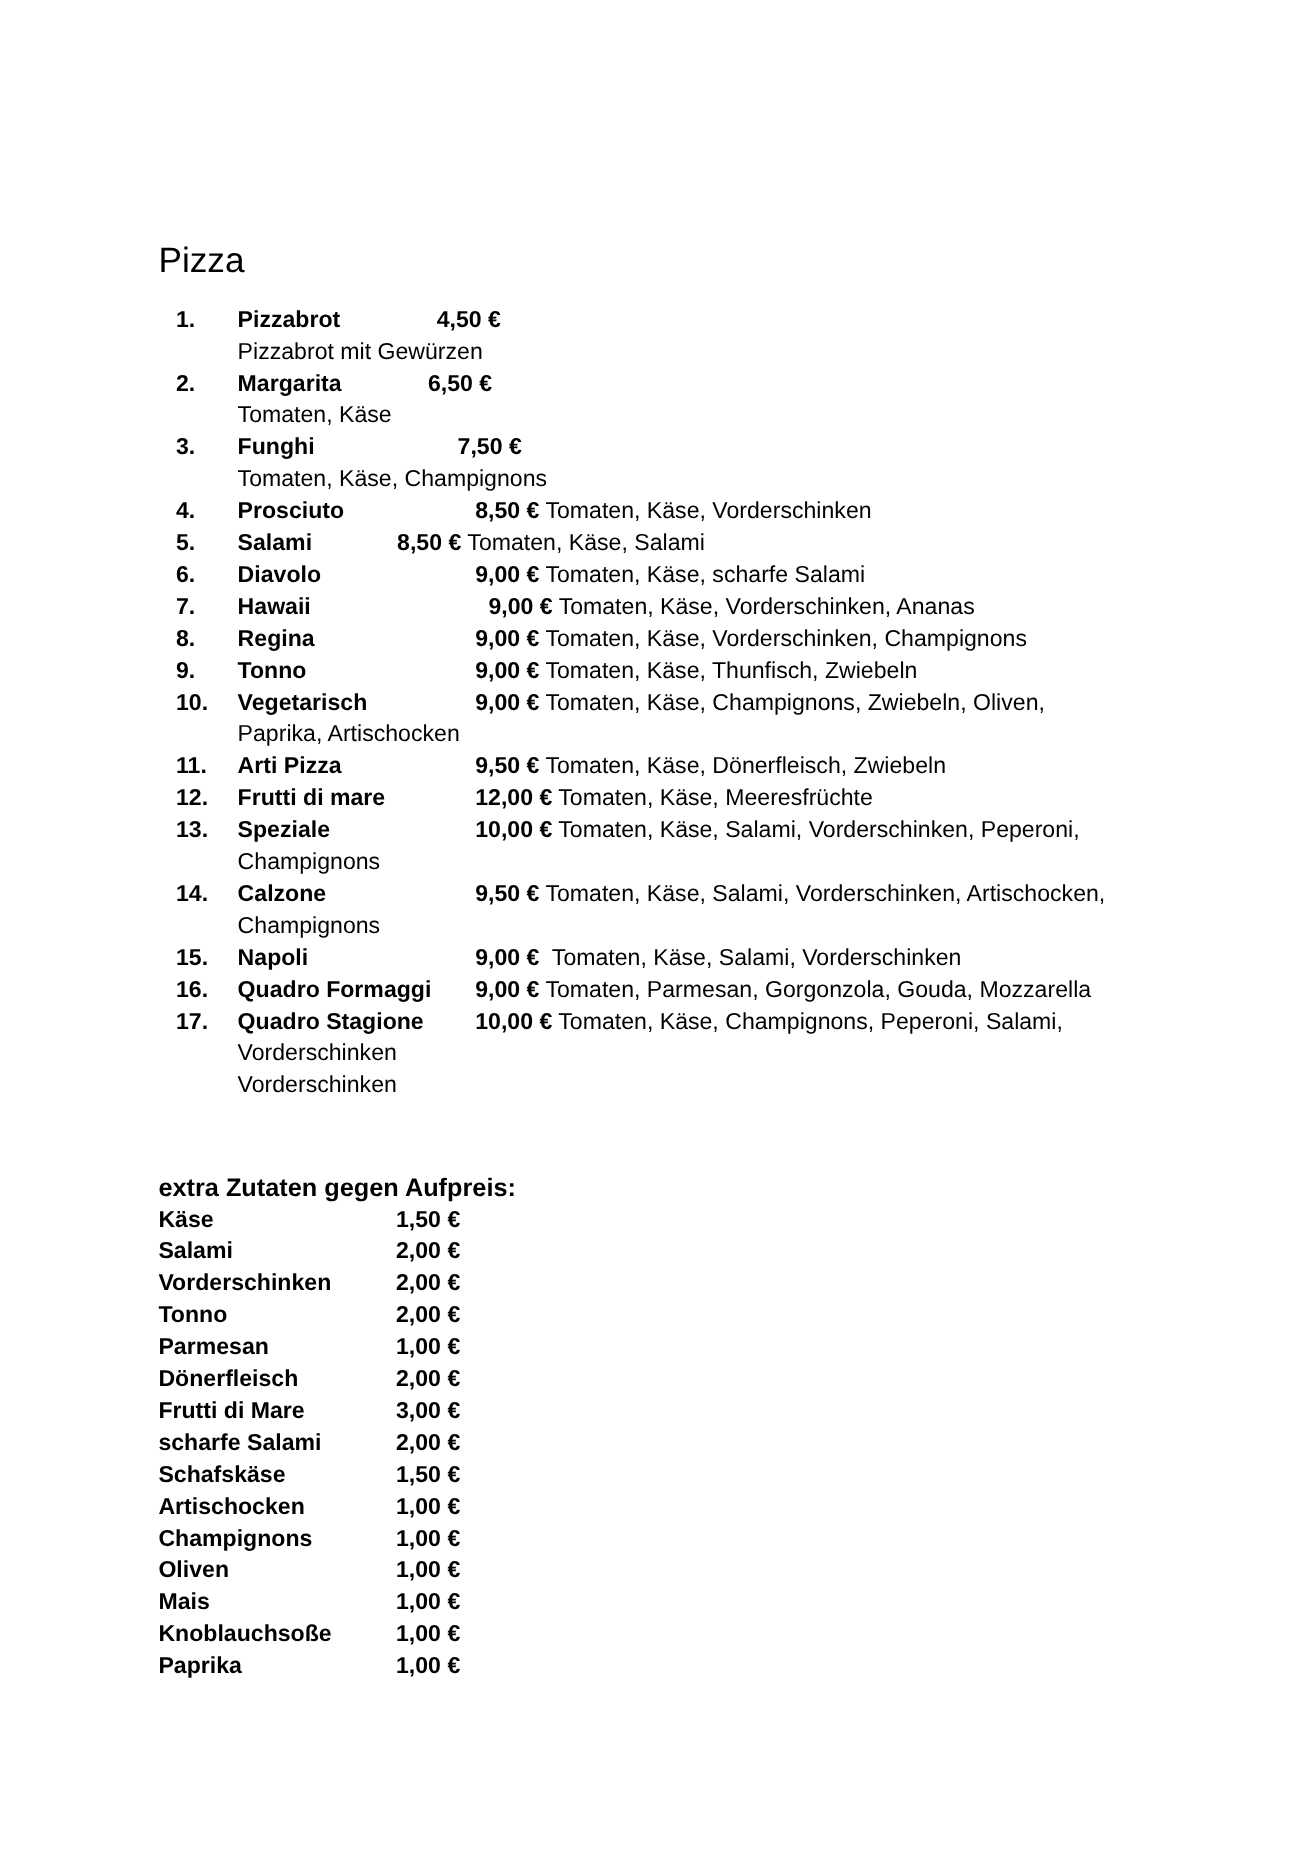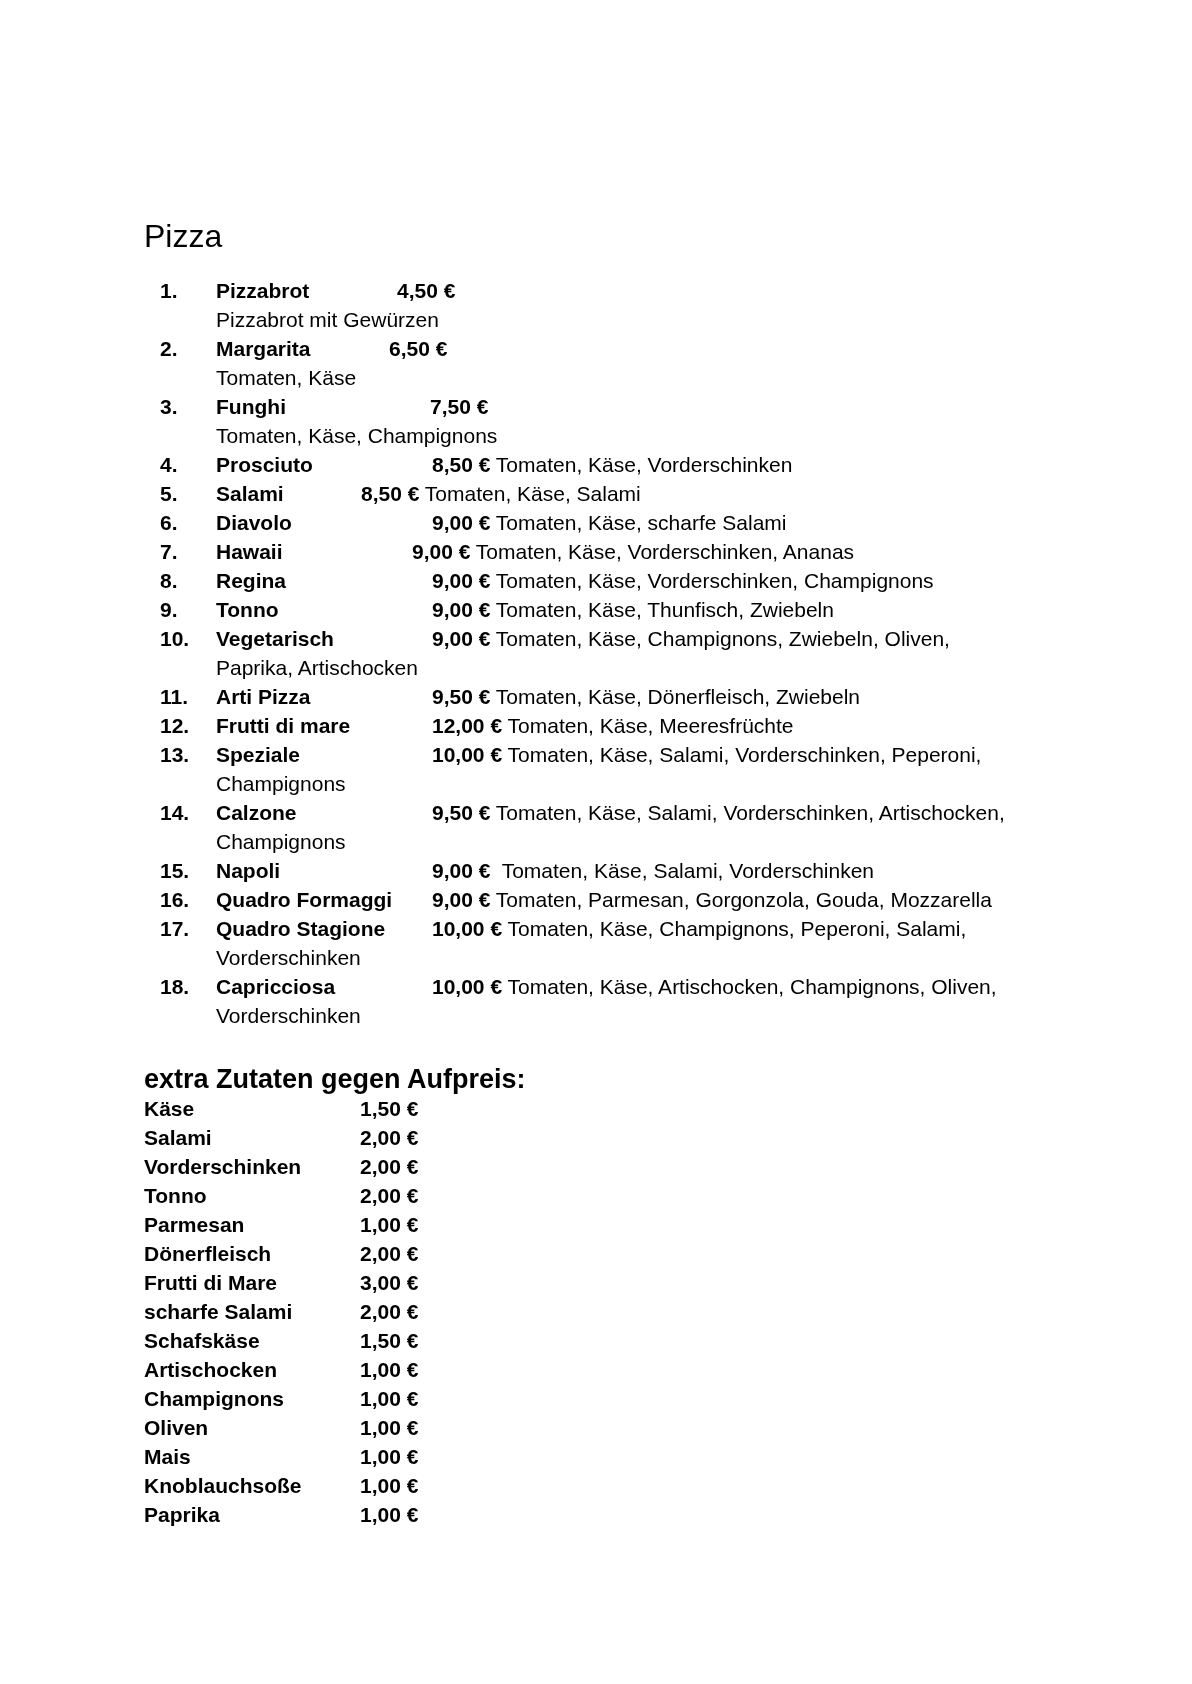--- a/index.html
+++ b/index.html
@@ -17,21 +17,21 @@
     white-space: nowrap;
   }
   .num { position: absolute; left: 160px; width: 52px; font-weight: bold; }
   .name { position: absolute; left: 216px; font-weight: bold; }
   .pricedesc { position: absolute; }
   .price { font-weight: bold; }
   .cont { position: absolute; left: 216px; }
 
   .extras-head {
     position: absolute; left: 144px; top: 1065px;
-    font-size: 27px; line-height: 29px; font-weight: bold;
+    font-size: 23px; line-height: 29px; font-weight: bold;
   }
   .extras { position: absolute; left: 144px; top: 1094px; }
   .extra-row { position: relative; height: 29px; line-height: 29px; font-size: 21px; font-weight: bold; white-space: nowrap; }
   .extra-name { position: absolute; left: 0; }
   .extra-price { position: absolute; left: 216px; }
 </style>
 </head>
 <body>
 
 <div class="title">Pizza</div>
@@ -49,21 +49,21 @@
       <span class="num">2.</span>
       <span class="name">Margarita</span>
       <span class="pricedesc" style="left: 389px;"><span class="price">6,50 €</span><span style="white-space: pre;"></span></span>
     </div>
     <div class="line">
       <span class="cont">Tomaten, Käse</span>
     </div>
     <div class="line">
       <span class="num">3.</span>
       <span class="name">Funghi</span>
-      <span class="pricedesc" style="left: 430px;"><span class="price">7,50 €</span><span style="white-space: pre;"></span></span>
+      <span class="pricedesc" style="left: 416px;"><span class="price">7,50 €</span><span style="white-space: pre;"></span></span>
     </div>
     <div class="line">
       <span class="cont">Tomaten, Käse, Champignons</span>
     </div>
     <div class="line">
       <span class="num">4.</span>
       <span class="name">Prosciuto</span>
       <span class="pricedesc" style="left: 432px;"><span class="price">8,50 €</span><span style="white-space: pre;"> Tomaten, Käse, Vorderschinken</span></span>
     </div>
     <div class="line">
@@ -72,21 +72,21 @@
       <span class="pricedesc" style="left: 361px;"><span class="price">8,50 €</span><span style="white-space: pre;"> Tomaten, Käse, Salami</span></span>
     </div>
     <div class="line">
       <span class="num">6.</span>
       <span class="name">Diavolo</span>
       <span class="pricedesc" style="left: 432px;"><span class="price">9,00 €</span><span style="white-space: pre;"> Tomaten, Käse, scharfe Salami</span></span>
     </div>
     <div class="line">
       <span class="num">7.</span>
       <span class="name">Hawaii</span>
-      <span class="pricedesc" style="left: 412px; text-align: right;"><span class="price">9,00 €</span><span style="white-space: pre;"> Tomaten, Käse, Vorderschinken, Ananas</span></span>
+      <span class="pricedesc" style="left: 444px; text-align: right;"><span class="price">9,00 €</span><span style="white-space: pre;"> Tomaten, Käse, Vorderschinken, Ananas</span></span>
     </div>
     <div class="line">
       <span class="num">8.</span>
       <span class="name">Regina</span>
       <span class="pricedesc" style="left: 432px;"><span class="price">9,00 €</span><span style="white-space: pre;"> Tomaten, Käse, Vorderschinken, Champignons</span></span>
     </div>
     <div class="line">
       <span class="num">9.</span>
       <span class="name">Tonno</span>
       <span class="pricedesc" style="left: 432px;"><span class="price">9,00 €</span><span style="white-space: pre;"> Tomaten, Käse, Thunfisch, Zwiebeln</span></span>
@@ -137,25 +137,20 @@
     </div>
     <div class="line">
       <span class="num">17.</span>
       <span class="name">Quadro Stagione</span>
       <span class="pricedesc" style="left: 432px;"><span class="price">10,00 €</span><span style="white-space: pre;"> Tomaten, Käse, Champignons, Peperoni, Salami,</span></span>
     </div>
     <div class="line">
       <span class="cont">Vorderschinken</span>
     </div>
     <div class="line">
-      <span class="num">18.</span>
-      <span class="name">Capricciosa</span>
-      <span class="pricedesc" style="left: 432px;"><span class="price">10,00 €</span><span style="white-space: pre;"> Tomaten, Käse, Artischocken, Champignons, Oliven,</span></span>
-    </div>
-    <div class="line">
       <span class="cont">Vorderschinken</span>
     </div>
   </div>
 
 <div class="extras-head">extra Zutaten gegen Aufpreis:</div>
 <div class="extras" id="extras">
     <div class="extra-row">
       <span class="extra-name">Käse</span>
       <span class="extra-price">1,50 €</span>
     </div>

